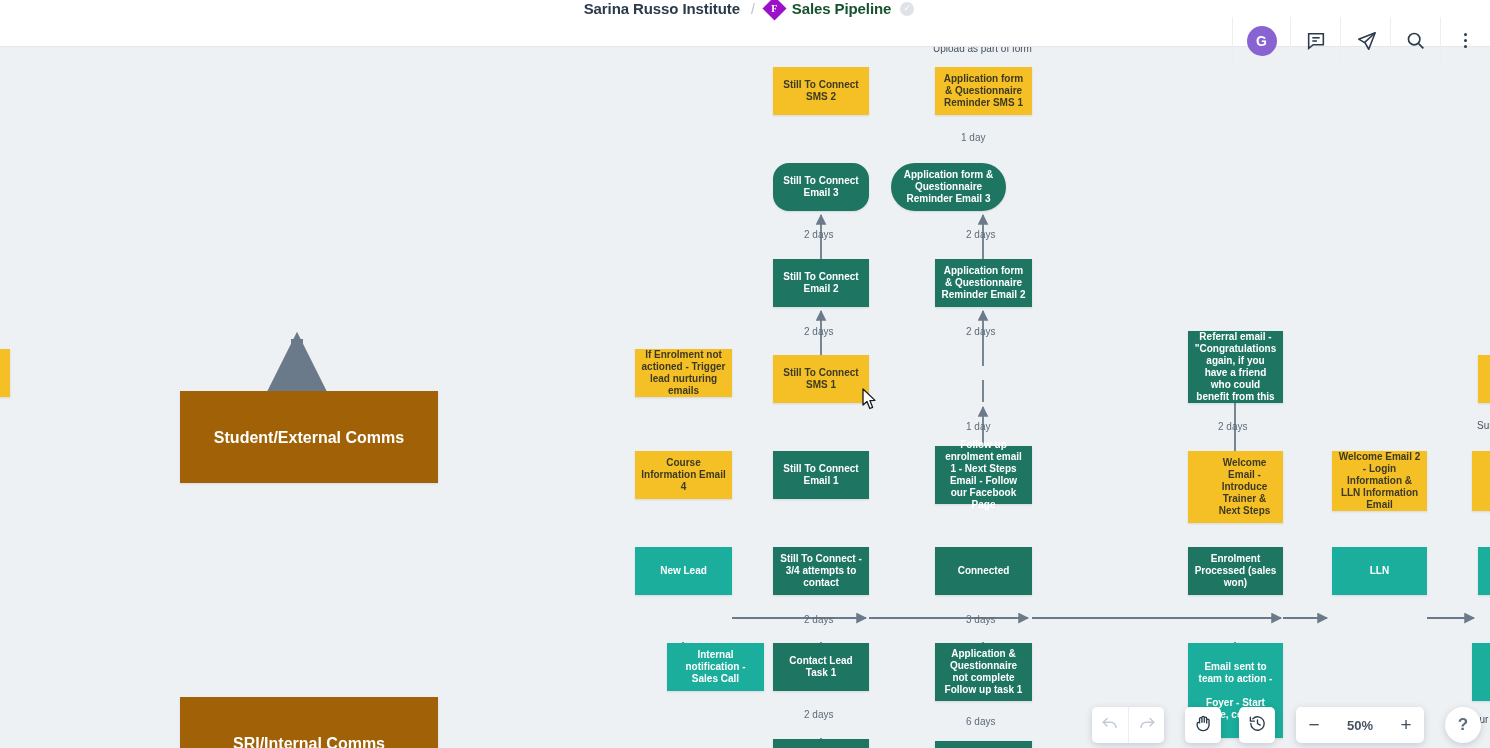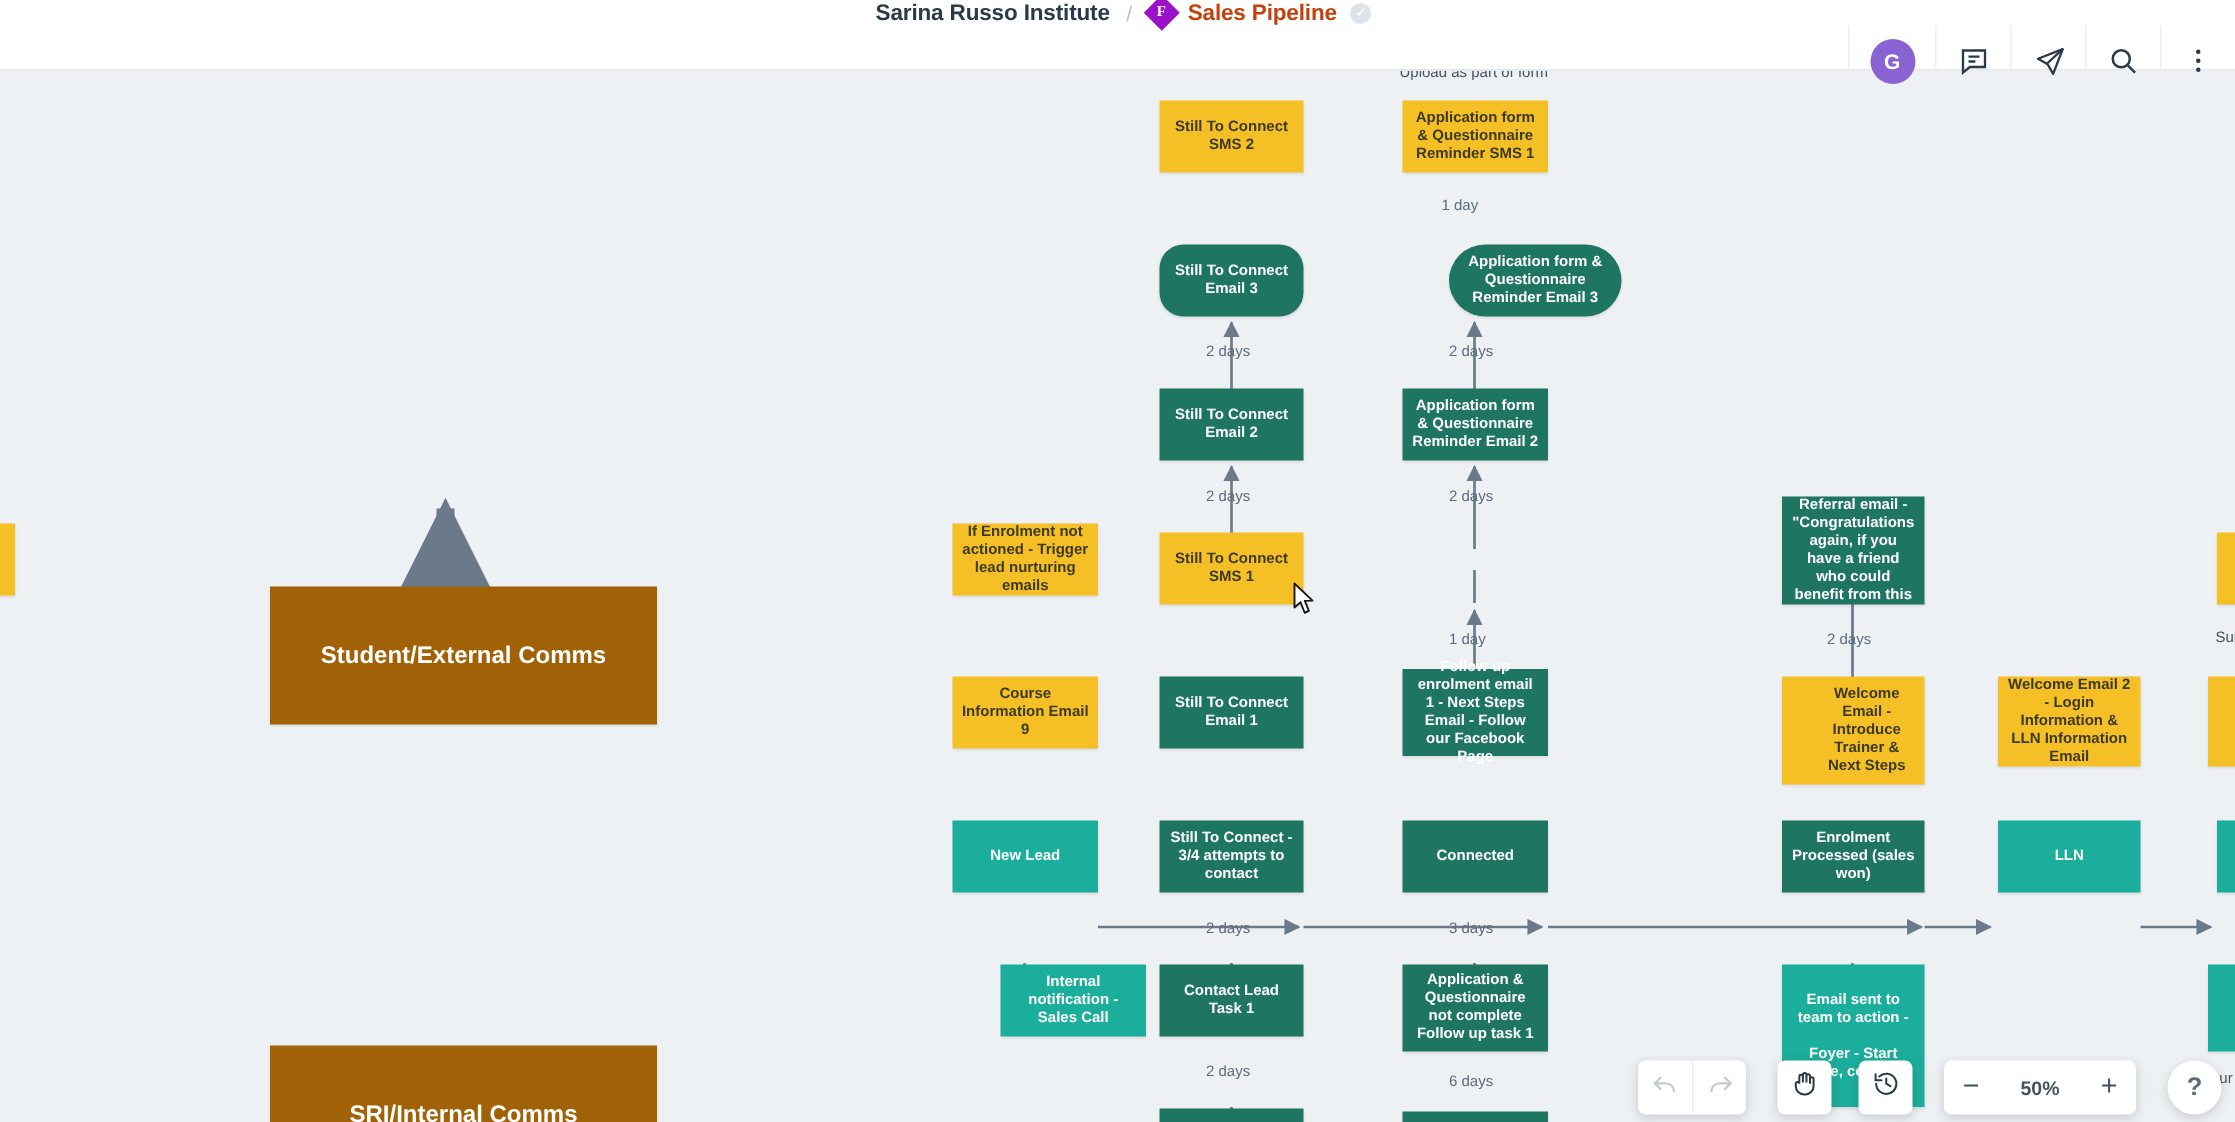--- a/index.html
+++ b/index.html
@@ -30,21 +30,21 @@
     width: 17px; height: 17px; background: #9b10c9;
     transform: rotate(45deg); margin-right: 9px;
     display: flex; align-items: center; justify-content: center;
     flex: none;
   }
   .bc-diamond span {
     transform: rotate(-45deg); color: #fff;
     font-size: 10px; font-weight: bold; font-family: "Liberation Serif", serif;
   }
   .bc-board {
-    font-size: 15px; font-weight: bold; color: #c2410c;
+    font-size: 15px; font-weight: bold; color: #14532d;
     letter-spacing: -0.1px;
   }
   .bc-check {
     width: 14px; height: 14px; border-radius: 50%;
     background: #dfe3e8; margin-left: 9px;
     display: flex; align-items: center; justify-content: center;
     color: #fff; font-size: 9px; line-height: 1;
   }
   #header-actions {
     margin-left: auto; display: flex; align-items: center; height: 47px;
@@ -276,26 +276,26 @@
     <div class="node n-yellow" style="left:773px;top:20px;width:96px;height:48px;">Still To Connect SMS 2</div>
     <div class="node n-green" style="left:773px;top:116px;width:96px;height:48px;border-radius:16px;">Still To Connect Email 3</div>
     <div class="node n-green" style="left:773px;top:212px;width:96px;height:48px;">Still To Connect Email 2</div>
     <div class="node n-yellow" style="left:773px;top:308px;width:96px;height:48px;">Still To Connect SMS 1</div>
     <div class="node n-green" style="left:773px;top:404px;width:96px;height:48px;">Still To Connect Email 1</div>
     <div class="node n-green" style="left:773px;top:500px;width:96px;height:48px;">Still To Connect - 3/4 attempts to contact</div>
     <div class="node n-green" style="left:773px;top:596px;width:96px;height:48px;">Contact Lead Task 1</div>
     <div class="node n-green" style="left:773px;top:692px;width:96px;height:48px;"></div>
 
     <div class="node n-yellow" style="left:635px;top:302px;width:97px;height:48px;">If Enrolment not actioned - Trigger lead nurturing emails</div>
-    <div class="node n-yellow" style="left:635px;top:404px;width:97px;height:48px;">Course Information Email 9</div>
+    <div class="node n-yellow" style="left:635px;top:404px;width:97px;height:48px;">Course Information Email 4</div>
     <div class="node n-teal" style="left:635px;top:500px;width:97px;height:48px;">New Lead</div>
     <div class="node n-teal" style="left:635px;top:596px;width:97px;height:48px;margin-left:32px;">Internal notification - Sales Call</div>
 
     <div class="node n-yellow" style="left:935px;top:20px;width:97px;height:48px;">Application form &amp; Questionnaire Reminder SMS 1</div>
-    <div class="node n-green" style="left:966px;top:116px;width:115px;height:48px;border-radius:24px;">Application form &amp; Questionnaire Reminder Email 3</div>
+    <div class="node n-green" style="left:891px;top:116px;width:115px;height:48px;border-radius:24px;">Application form &amp; Questionnaire Reminder Email 3</div>
     <div class="node n-green" style="left:935px;top:212px;width:97px;height:48px;">Application form &amp; Questionnaire Reminder Email 2</div>
     <div class="node n-green" style="left:935px;top:399px;width:97px;height:58px;">Follow up enrolment email 1 - Next Steps Email - Follow our Facebook Page</div>
     <div class="node n-green" style="left:935px;top:500px;width:97px;height:48px;">Connected</div>
     <div class="node n-green" style="left:935px;top:596px;width:97px;height:58px;">Application &amp; Questionnaire not complete Follow up task 1</div>
     <div class="node n-green" style="left:935px;top:694px;width:97px;height:48px;"></div>
 
     <div class="node n-green" style="left:1188px;top:284px;width:95px;height:72px;">Referral email - "Congratulations again, if you have a friend who could benefit from this</div>
     <div class="node n-yellow" style="left:1188px;top:404px;width:95px;height:72px;padding-left:24px;">Welcome Email - Introduce Trainer &amp; Next Steps</div>
     <div class="node n-green" style="left:1188px;top:500px;width:95px;height:48px;">Enrolment Processed (sales won)</div>
     <div class="node n-teal" style="left:1188px;top:596px;width:95px;height:95px;">Email sent to team to action -

